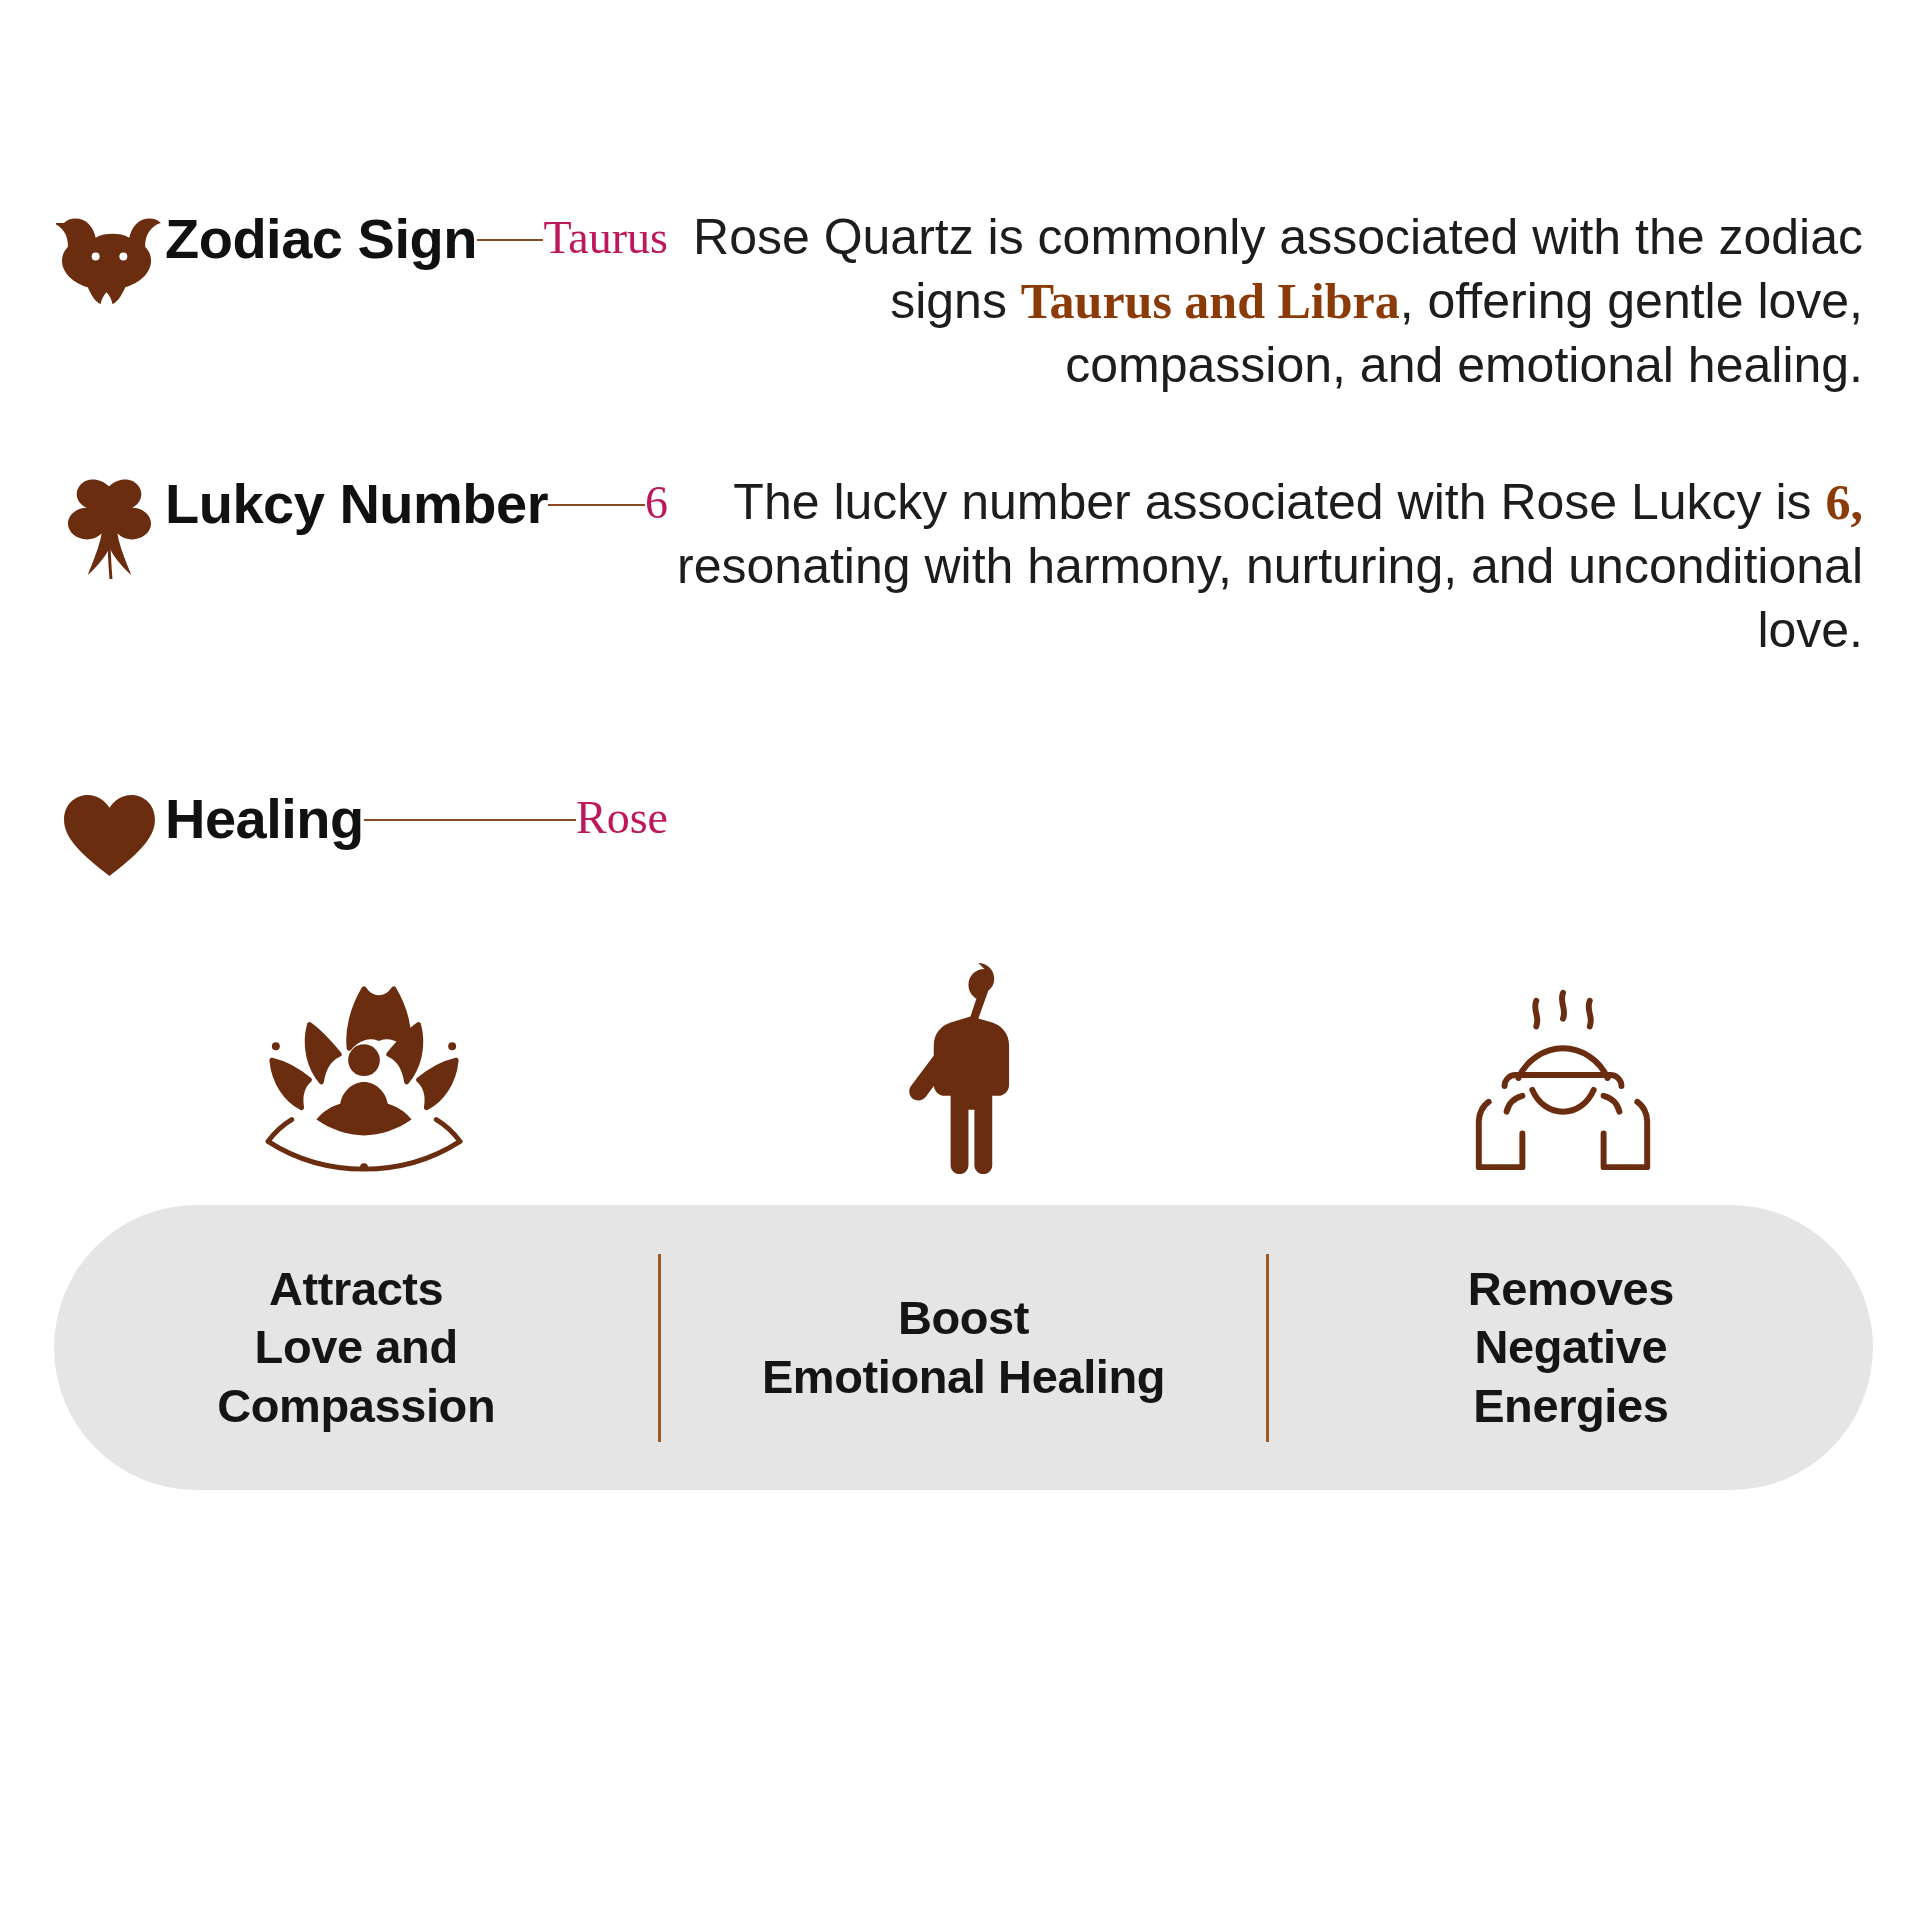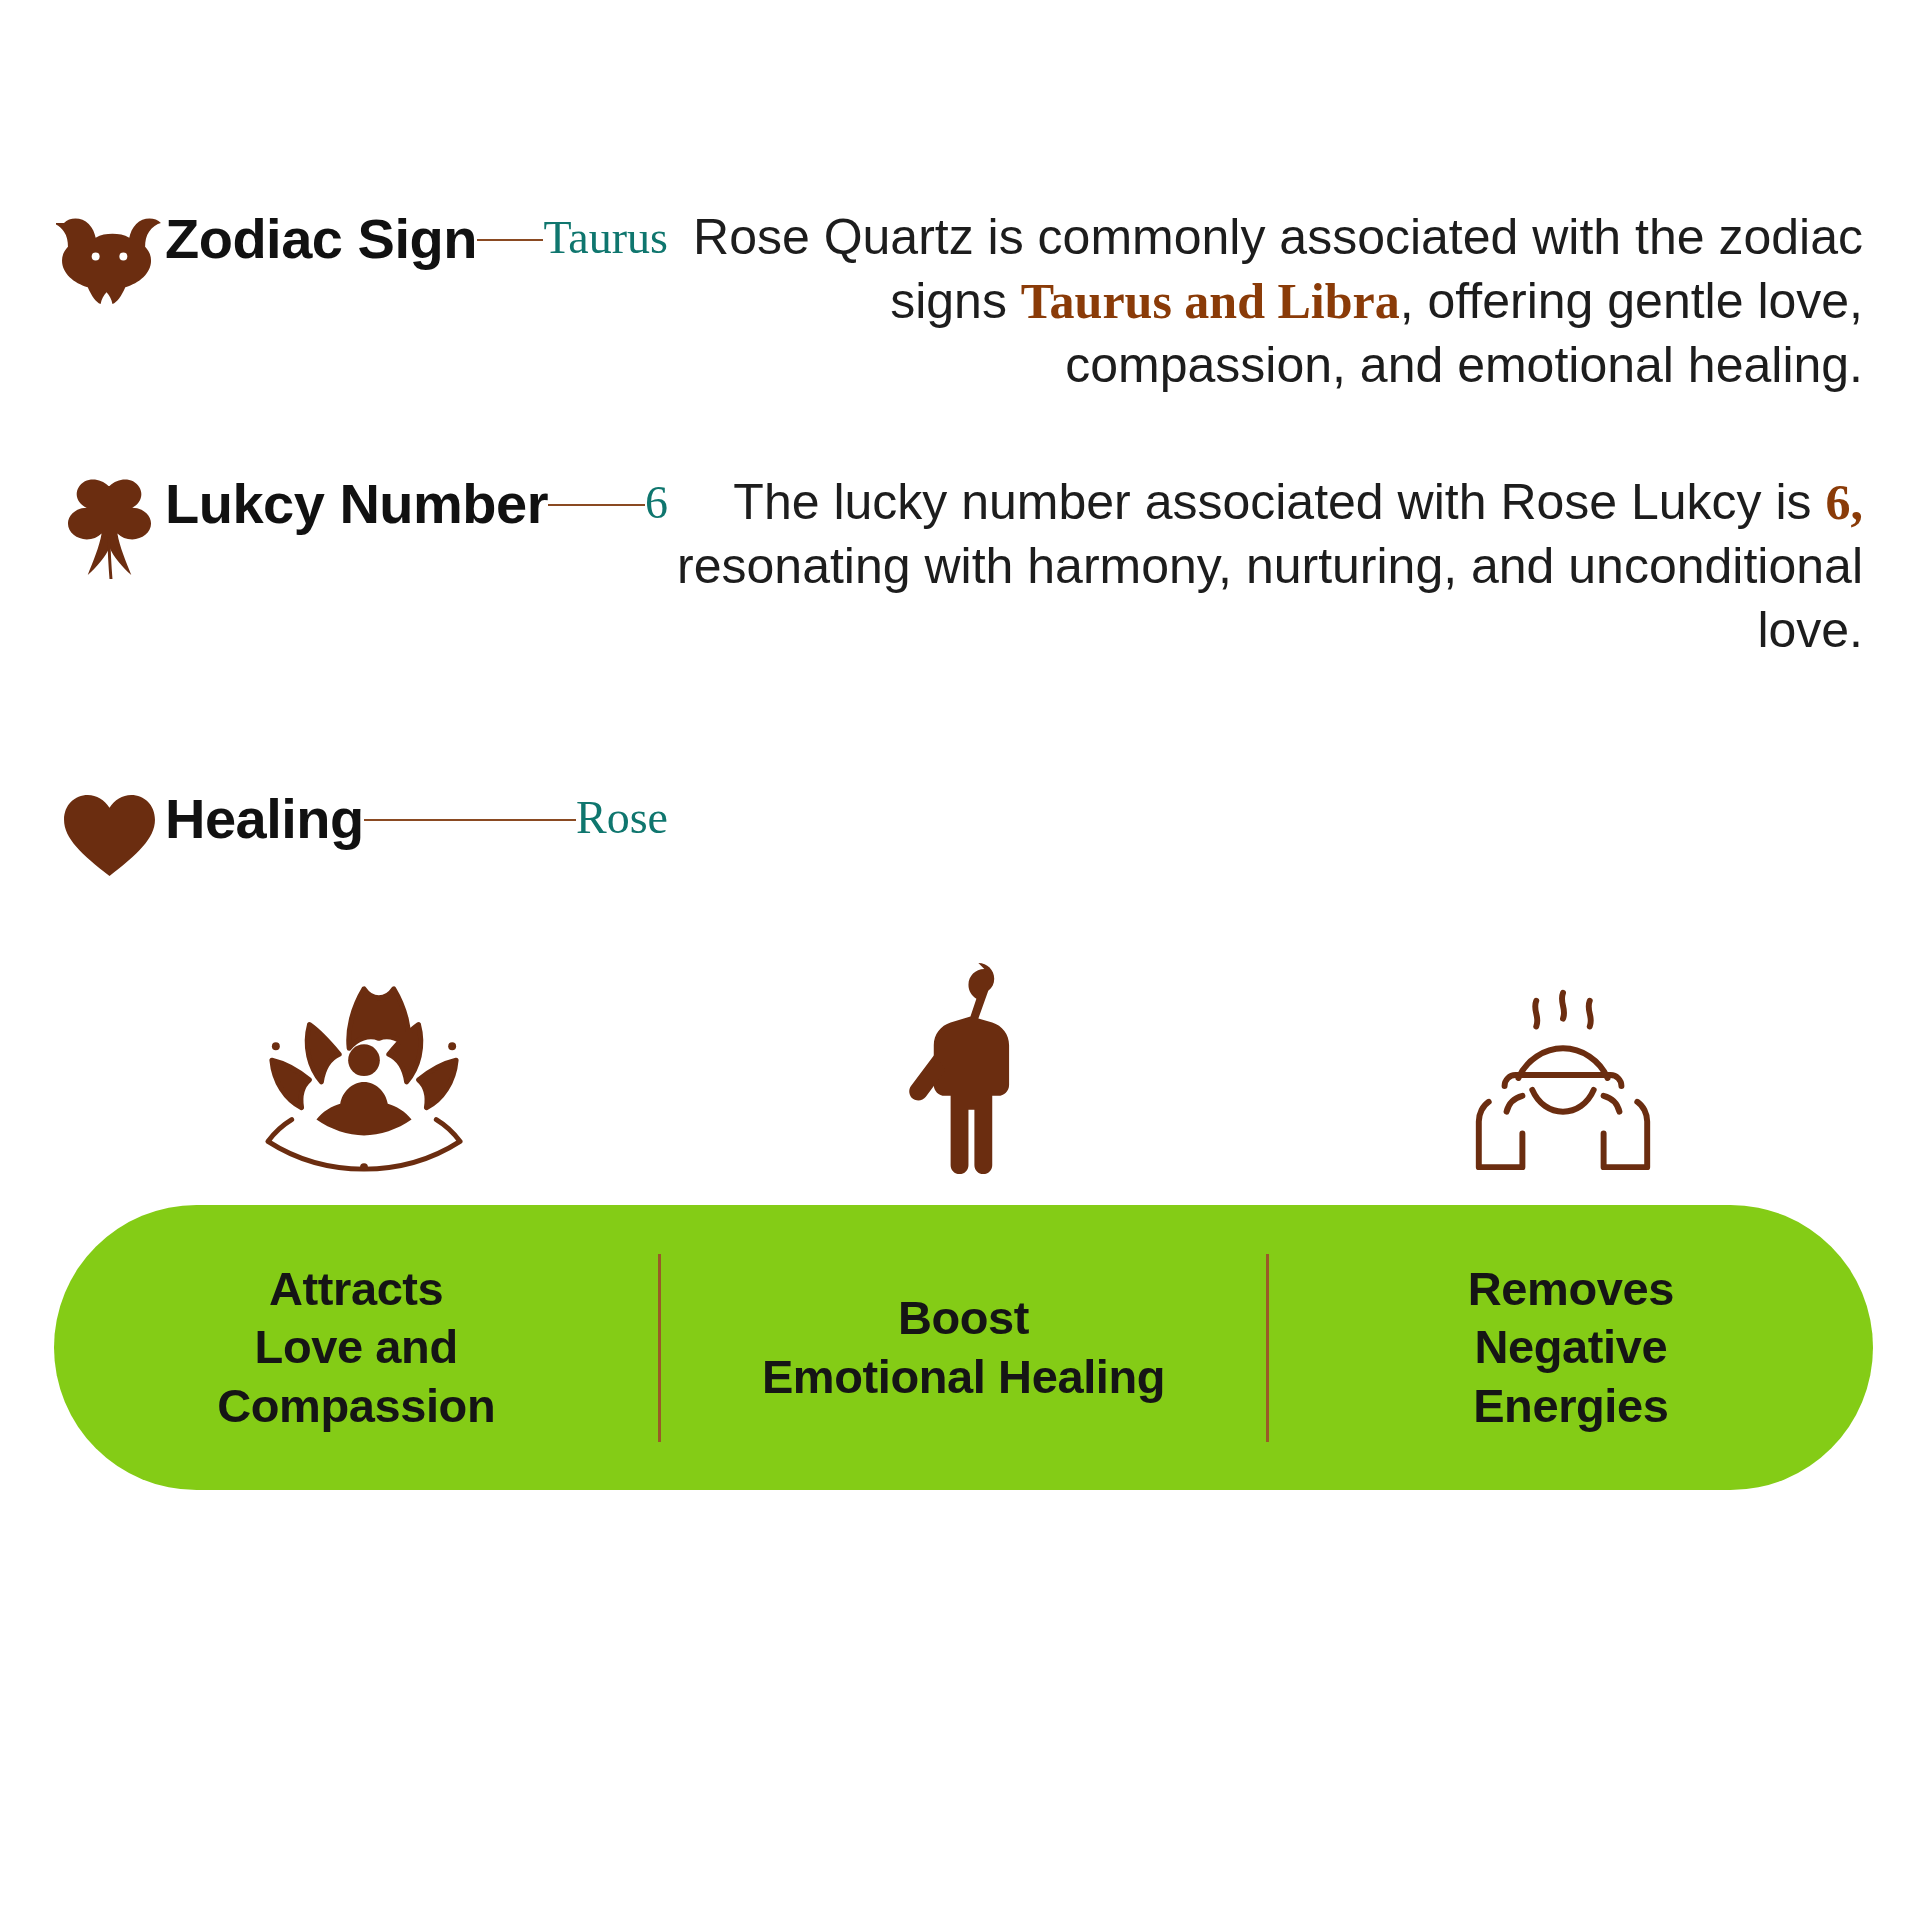--- a/index.html
+++ b/index.html
@@ -66,21 +66,21 @@
   }
   .attr-rule {
     width: 100%;
     height: 2px;
     background: #8a4a22;
     margin: 9px 0 6px 0;
   }
   .attr-value {
     font-family: "Liberation Serif", serif;
     font-size: 46px;
-    color: #0f766e;
+    color: #be185d;
     line-height: 1.1;
   }
 
   .attr-desc {
     flex: 1;
     font-size: 50px;
     line-height: 1.28;
     color: #1d1d1d;
     padding-top: 2px;
     padding-right: 10px;
@@ -104,21 +104,21 @@
     justify-content: center;
     align-items: flex-end;
     height: 228px;
     color: #6b2d10;
   }
   .benefit-icon-cell svg { display: block; }
 
   
   .benefits-bar {
     margin-top: 22px;
-    background: #84cc16;
+    background: #e5e5e5;
     border-radius: 149px;
     height: 285px;
     display: flex;
     align-items: center;
   }
   .benefit {
     flex: 1;
     text-align: center;
     font-size: 47px;
     font-weight: bold;

